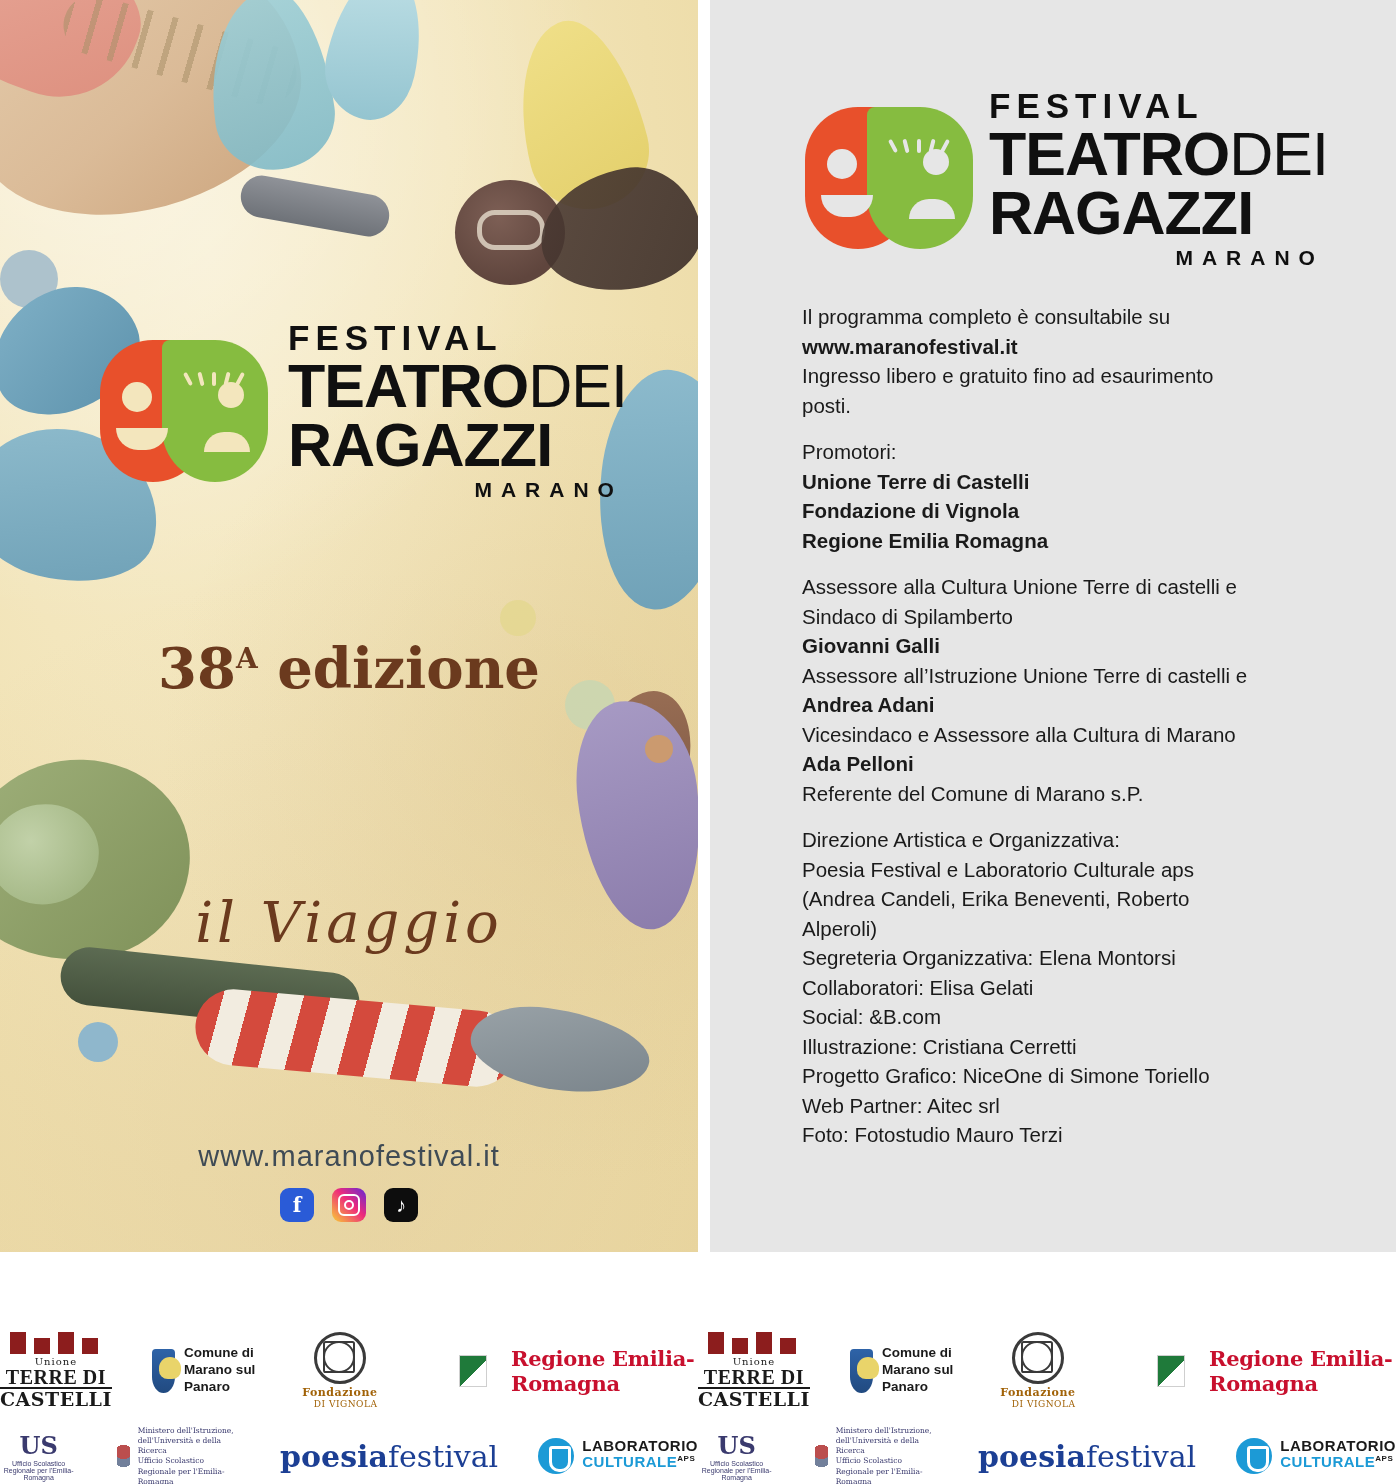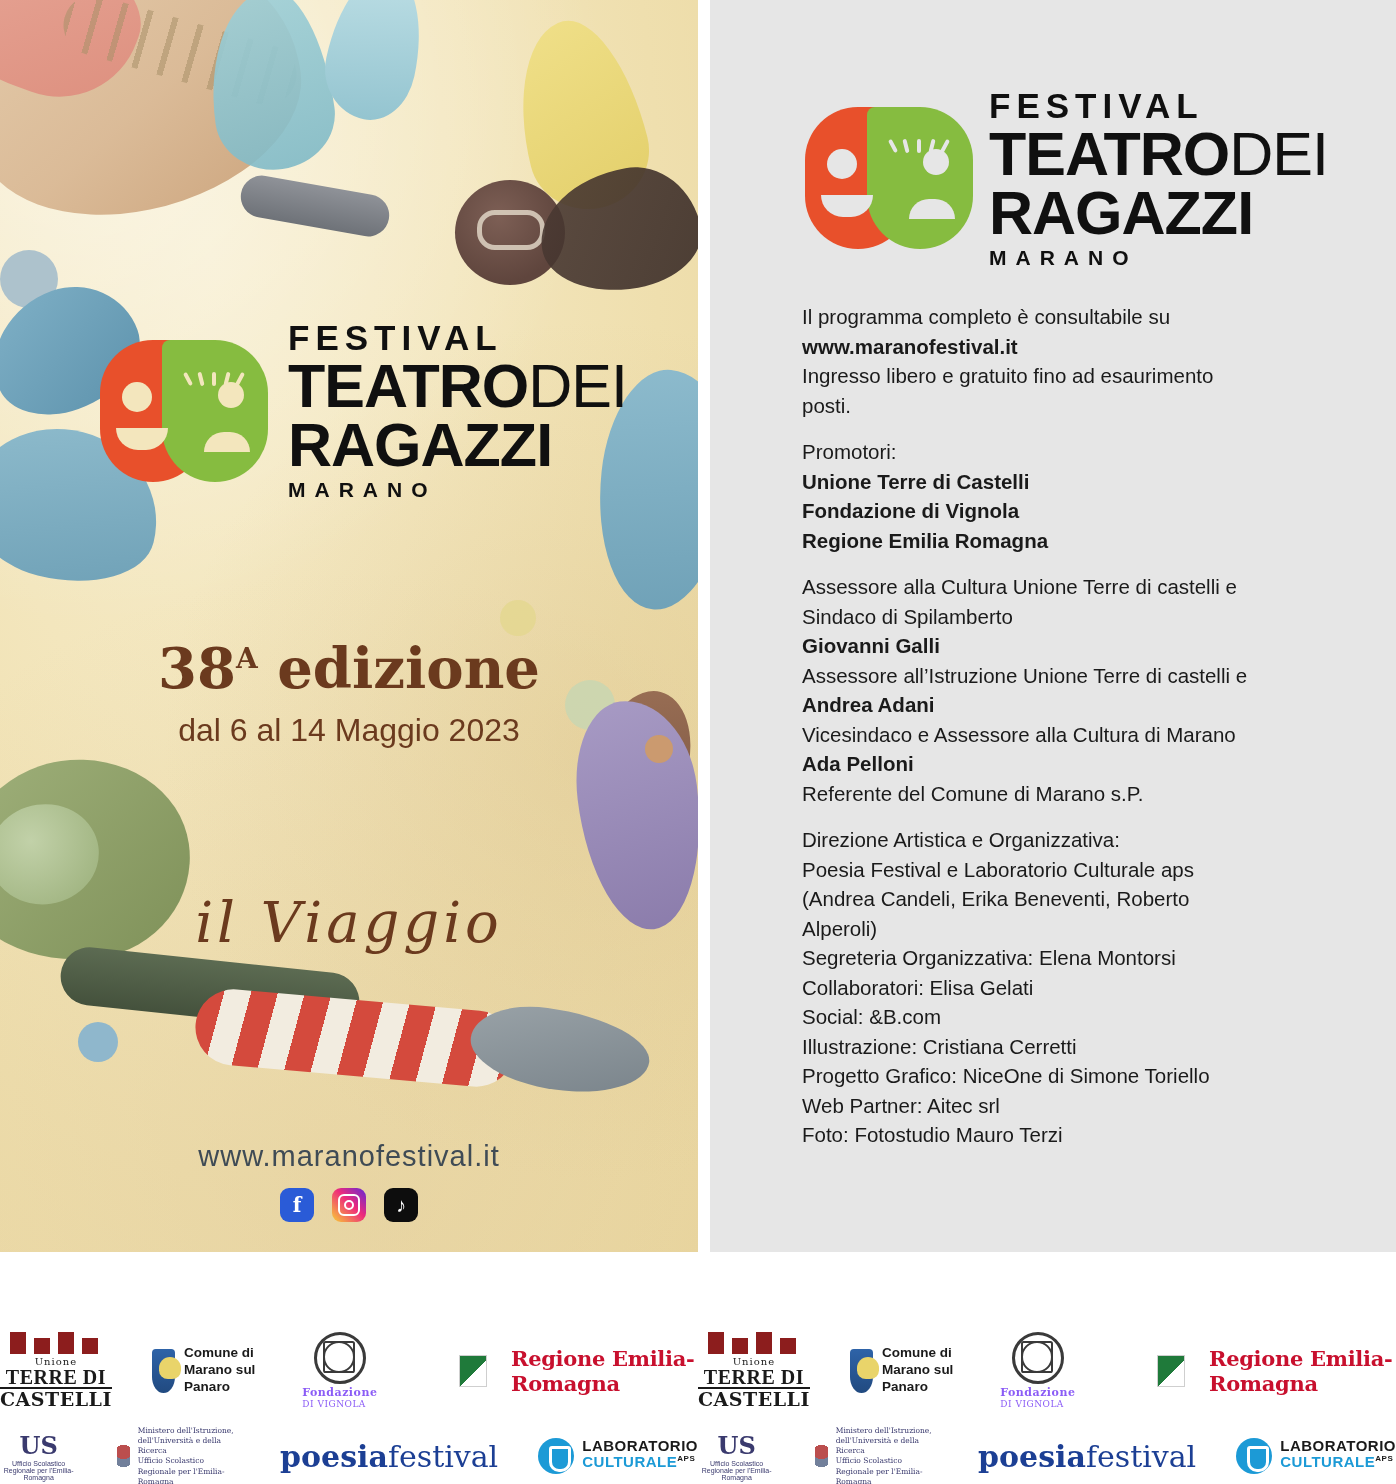--- a/index.html
+++ b/index.html
@@ -232,21 +232,21 @@
     margin-bottom: 2px;
   }
   .logo-line2 {
     font-size: 61px; font-weight: 800; letter-spacing: -1px; line-height: .96;
   }
   .logo-line2 .thin { font-weight: 400; }
   .logo-line3 {
     font-size: 61px; font-weight: 800; letter-spacing: -1px; line-height: .96;
   }
   .logo-marano {
-    font-size: 21px; font-weight: 700; letter-spacing: 9px; 
+    font-size: 21px; font-weight: 700; letter-spacing: 9px; text-align: right;
     margin-top: 4px; padding-right: 4px;
   }
 
   .edition {
     position: absolute;
     left: 0; right: 0; top: 635px;
     text-align: center;
     color: #6b3a1e;
     font-size: 56px;
     font-weight: 700;
@@ -379,21 +379,21 @@
     background: linear-gradient(#2e63a8, #214a80);
     border-radius: 6px 6px 18px 18px / 6px 6px 26px 26px;
     position: relative;
   }
   .logo-comune .shield:after {
     content: ""; position: absolute; left: 7px; top: 8px; width: 22px; height: 22px;
     background: #e9d46a; border-radius: 50% 50% 40% 40%;
   }
   .logo-comune .ctext { font-size: 13.5px; font-weight: 700; color: #1a1a1a; line-height: 1.25; }
 
-  .logo-vignola { text-align: left; color: #8b5cf6; }
+  .logo-vignola { text-align: right; color: #a16207; }
   .logo-vignola .knot {
     width: 46px; height: 46px; margin: 0 auto 2px;
     border: 3px solid #3a3a3a; border-radius: 50%;
     position: relative;
   }
   .logo-vignola .knot:before,
   .logo-vignola .knot:after {
     content:""; position:absolute; left: 6px; top: 6px; width: 28px; height: 28px;
     border: 2.5px solid #3a3a3a; border-radius: 50% 8% 50% 8%;
   }
@@ -506,21 +506,20 @@
         </div>
         <div class="logo-line3">RAGAZZI</div>
         <div class="logo-marano">MARANO</div>
       </div>
     </div>
 
     <div class="edition">
       <span>38</span><sup>A</sup>
       <span>edizione</span>
     </div>
-    <div class="edition-dates">dal 6 al 14 Maggio 2023</div>
     <div class="viaggio">il Viaggio</div>
     <div class="poster-url">www.maranofestival.it</div>
 
     <div class="socials">
       <div class="social s-fb">f</div>
       <div class="social s-ig">
           <i></i>
         </div>
       <div class="social s-tt">♪</div>
     </div>

